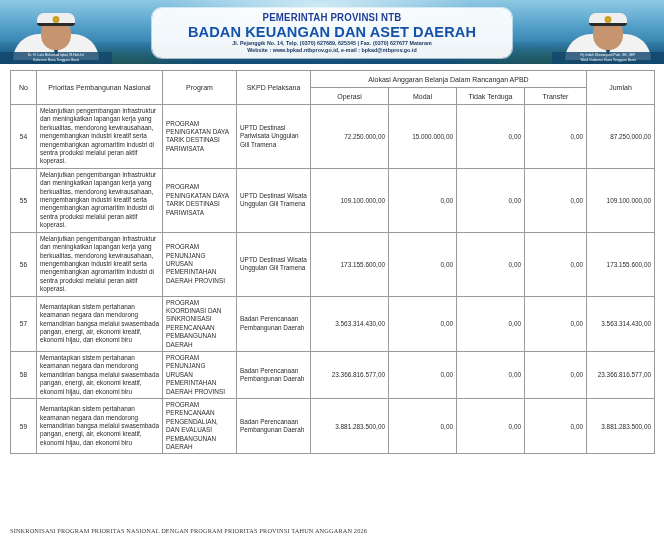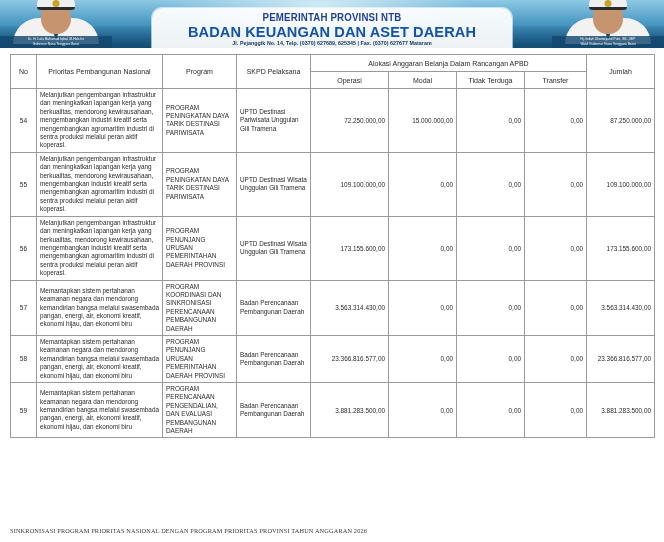--- a/index.html
+++ b/index.html
@@ -10,21 +10,21 @@
   body {
     width: 664px; height: 542px;
     font-family: "Liberation Sans", sans-serif;
     color: #231f20;
     overflow: hidden;
   }
 
   
   .banner {
     position: relative;
-    width: 664px; height: 48px;
+    width: 664px; height: 64px;
     background: linear-gradient(180deg, #9fd4e8 0%, #62b4d8 34%, #2f7fae 62%, #1d5f8c 100%);
     overflow: hidden;
   }
   .banner .sky {
     position: absolute; inset: 0;
     background:
       radial-gradient(ellipse 220px 42px at 48% 8%, #cfeaf5 0%, rgba(207,234,245,0) 70%),
       linear-gradient(180deg, #8ec9e4 0%, #4e9cc6 45%, #17608f 100%);
   }
   .banner .hills {

